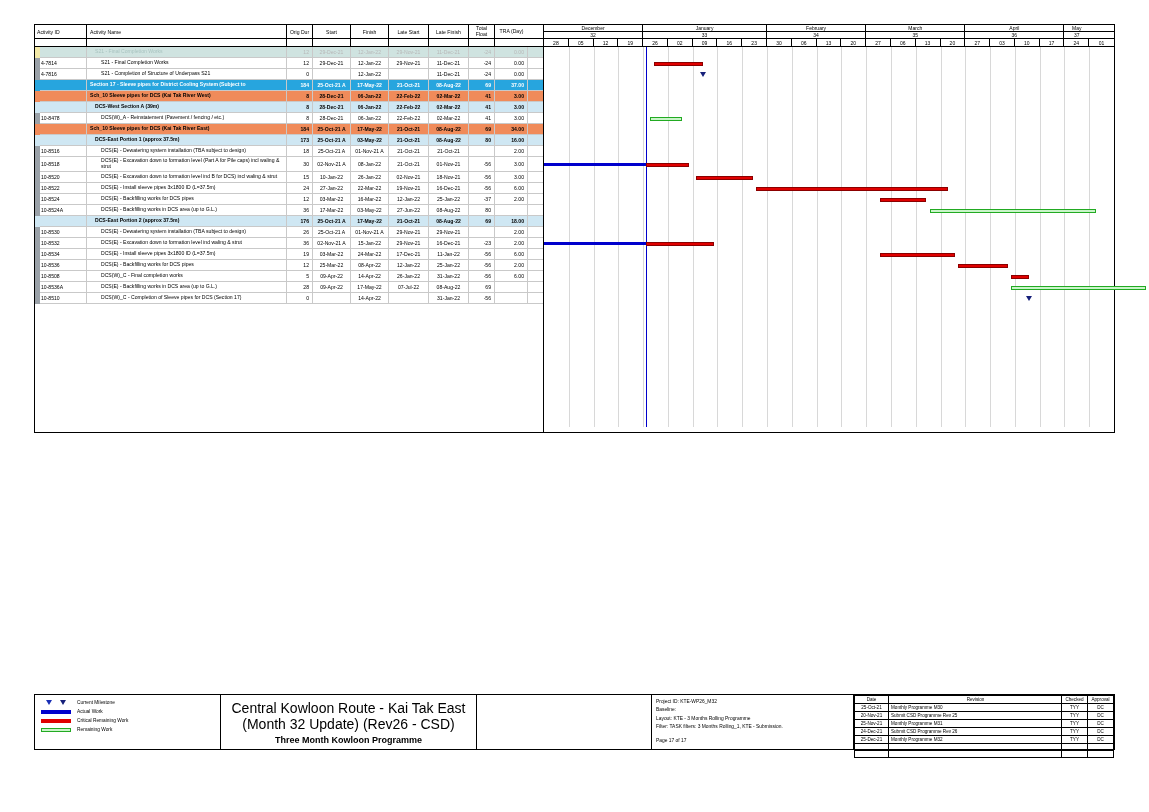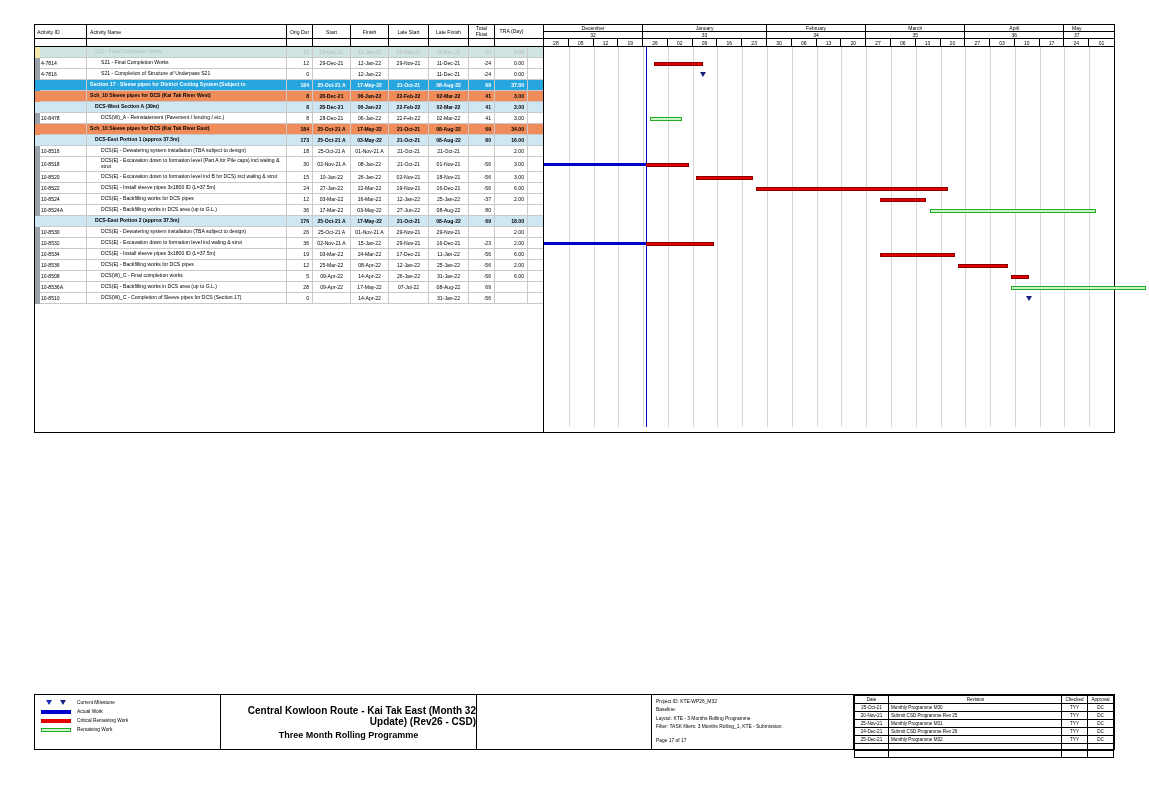--- a/index.html
+++ b/index.html
@@ -109,21 +109,21 @@
   .lg-sym { width:34px; display:flex; align-items:center; justify-content:center; }
   .lg-txt { font-size:4.8px; }
   .sym-dia { width:0;height:0;border-left:3px solid transparent;border-right:3px solid transparent;border-top:5px solid #1a2fb5; }
   .sym-dia2 { width:0;height:0;border-left:3px solid transparent;border-right:3px solid transparent;border-top:5px solid #16207a; margin-left:8px;}
   .sym-bar { width:30px;height:4px;background:#0000cc; }
   .sym-bar.crit { background:#e00000; }
   .sym-bar.rem { background:#c9f5c9; border:1px solid #22aa22; }
 
   .tb-title { width:256px; border-right:1px solid #000; display:flex; flex-direction:column;
               align-items:center; justify-content:center; text-align:center; }
-  .tb-title .t1 { font-size:10px; font-weight:bold;text-align:right; }
+  .tb-title .t1 { font-size:14px; font-weight:normal; }
   .tb-title .t2 { font-size:9px; font-weight:bold; margin-top:3px; }
 
   .tb-gap { width:175px; border-right:1px solid #000; }
 
   .tb-info { width:202px; border-right:1px solid #000; padding:3px 4px; font-size:4.9px; line-height:1.7; }
   .tb-page { margin-top:6px; }
 
   .tb-rev { flex:1; display:flex; flex-direction:column; }
   .rev-table { width:100%; border-collapse:collapse; font-size:4.6px; }
   .rev-table th, .rev-table td { border:1px solid #000; padding:0 1px; height:7.2px; line-height:7px; }
@@ -560,21 +560,21 @@
       <div class="lg-row">
         <div class="lg-sym">
             <div class="sym-bar rem"></div>
           </div>
         <div class="lg-txt">Remaining Work</div>
       </div>
     </div>
 
     <div class="tb-title">
       <div class="t1">Central Kowloon Route - Kai Tak East (Month 32 Update) (Rev26 - CSD)</div>
-      <div class="t2">Three Month Rolling Programme</div>
+      <div class="t2">Three Month Kowloon Programme</div>
     </div>
 
     <div class="tb-gap"></div>
 
     <div class="tb-info">
       <div>Project ID: KTE-WP26_M32</div>
       <div>Baseline:</div>
       <div>Layout: KTE - 3 Months Rolling Programme</div>
       <div>Filter: TASK filters: 3 Months Rolling_1, KTE - Submission.</div>
       <div class="tb-page">Page 17 of 17</div>

